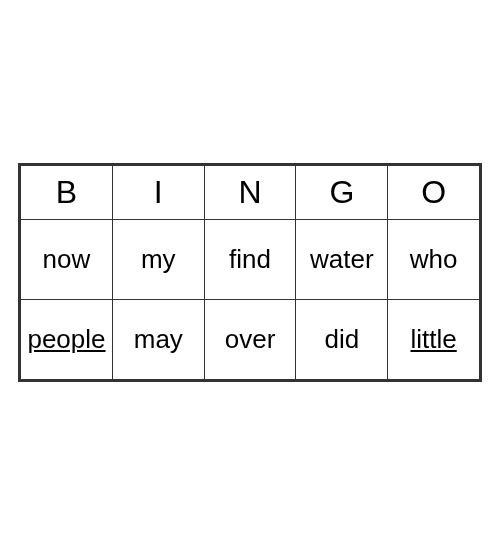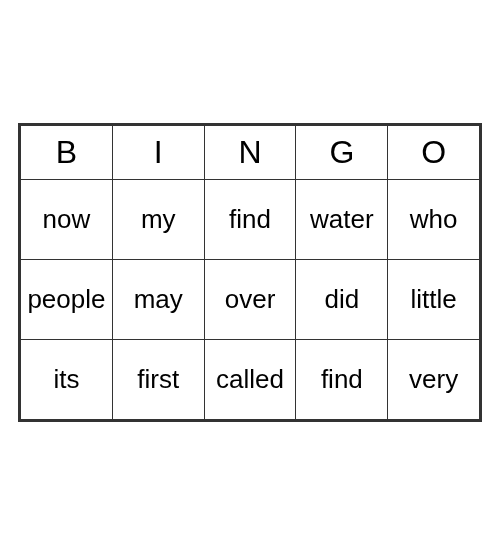--- a/index.html
+++ b/index.html
@@ -44,20 +44,21 @@
     }
 
     .bingo-table td {
       width: 92px;
       height: 80px;
       font-size: 26px;
     }
 
     .cell-small {
       font-size: 17px;
+      text-decoration: underline;
     }
   </style>
 </head>
 <body>
 
 <div class="bingo-card">
   <table class="bingo-table">
     <thead>
       <tr>
         <th>B</th>
@@ -75,22 +76,15 @@
           <td>water</td>
           <td>who</td>
         </tr>
         <tr>
           <td class="cell-small">people</td>
           <td>may</td>
           <td>over</td>
           <td>did</td>
           <td class="cell-small">little</td>
         </tr>
-        <tr>
-          <td>its</td>
-          <td>first</td>
-          <td class="cell-small">called</td>
-          <td>find</td>
-          <td>very</td>
-        </tr>
       </tbody>
   </table>
 </div>
 
 </body></html>

